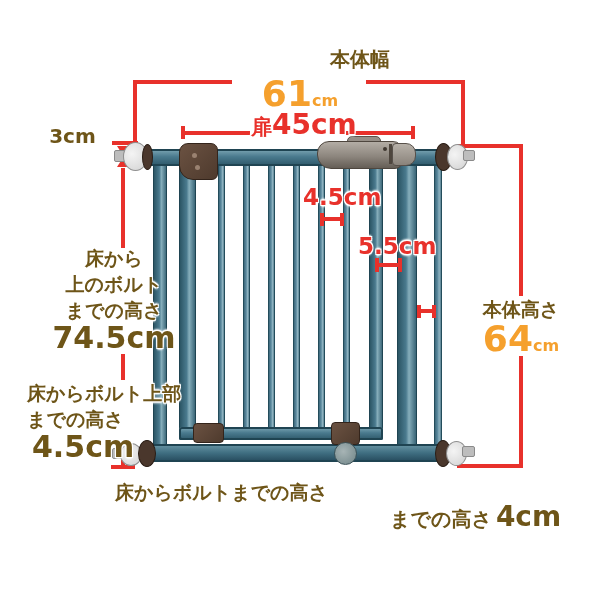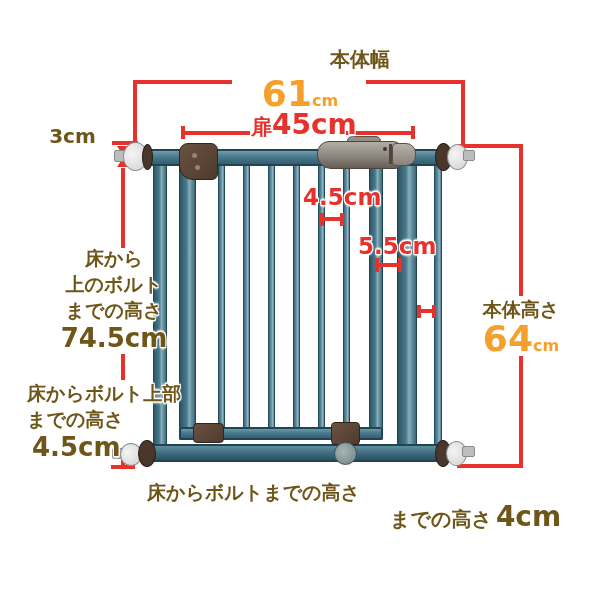--- a/index.html
+++ b/index.html
@@ -13,21 +13,21 @@
   .arr{position:absolute;width:0;height:0;border-left:7px solid transparent;border-right:7px solid transparent;}
   .arr-down{border-top:11px solid #e8312b;}
   .arr-up{border-bottom:11px solid #e8312b;}
   
   .halo{text-shadow:-1px -1px 0 #fff,1px -1px 0 #fff,-1px 1px 0 #fff,1px 1px 0 #fff,0 2px 2px #fff,0 -2px 2px #fff;}
   .brown{color:#6e5518;font-weight:bold;}
   .orange{color:#f5a02d;font-weight:bold;}
   .redtx{color:#e8312b;font-weight:bold;}
   .lbl{font-size:19px;line-height:26px;}
   .big-num{font-size:36px;line-height:36px;}
-  .mid-num{font-size:26px;line-height:30px;}
+  .mid-num{font-size:30px;line-height:30px;}
   .unit{font-size:16px;}
   .gap-lbl{font-size:23px;}
   .baseline{display:flex;align-items:baseline;}
   
   .post{position:absolute;border-radius:2px;
         background:linear-gradient(90deg,#27505f,#4a7a8e 45%,#86aebb 60%,#2f5b6d);
         box-shadow:inset 0 0 0 1px #1f4452;}
   .bar{position:absolute;width:7px;border-radius:2px;
        background:linear-gradient(90deg,#2e586a,#5d8ba0 45%,#8fb3c0 65%,#3a6578);
        box-shadow:inset 0 0 0 1px #234c5b;}
@@ -155,21 +155,21 @@
     <div class="lbl">までの高さ</div>
     <div class="mid-num">74.5cm</div>
   </div>
 
   <div class="abs halo brown" style="left:27px;top:380px;">
     <div class="lbl">床からボルト上部</div>
     <div class="lbl">までの高さ</div>
     <div class="mid-num" style="margin-left:5px;">4.5cm</div>
   </div>
 
-  <div class="abs halo brown" style="left:115px;top:479px;margin-left:32px;">
+  <div class="abs halo brown" style="left:115px;top:479px;">
     <div class="lbl">床からボルトまでの高さ</div>
   </div>
 
   <div class="abs halo" style="left:458px;top:297px;width:126px;text-align:center;">
     <div class="brown" style="font-size:19px;line-height:24px;">本体高さ</div>
     <div class="baseline" style="justify-content:center;">
       <span class="orange big-num">64</span>
         <span class="orange unit">cm</span>
     </div>
   </div>

